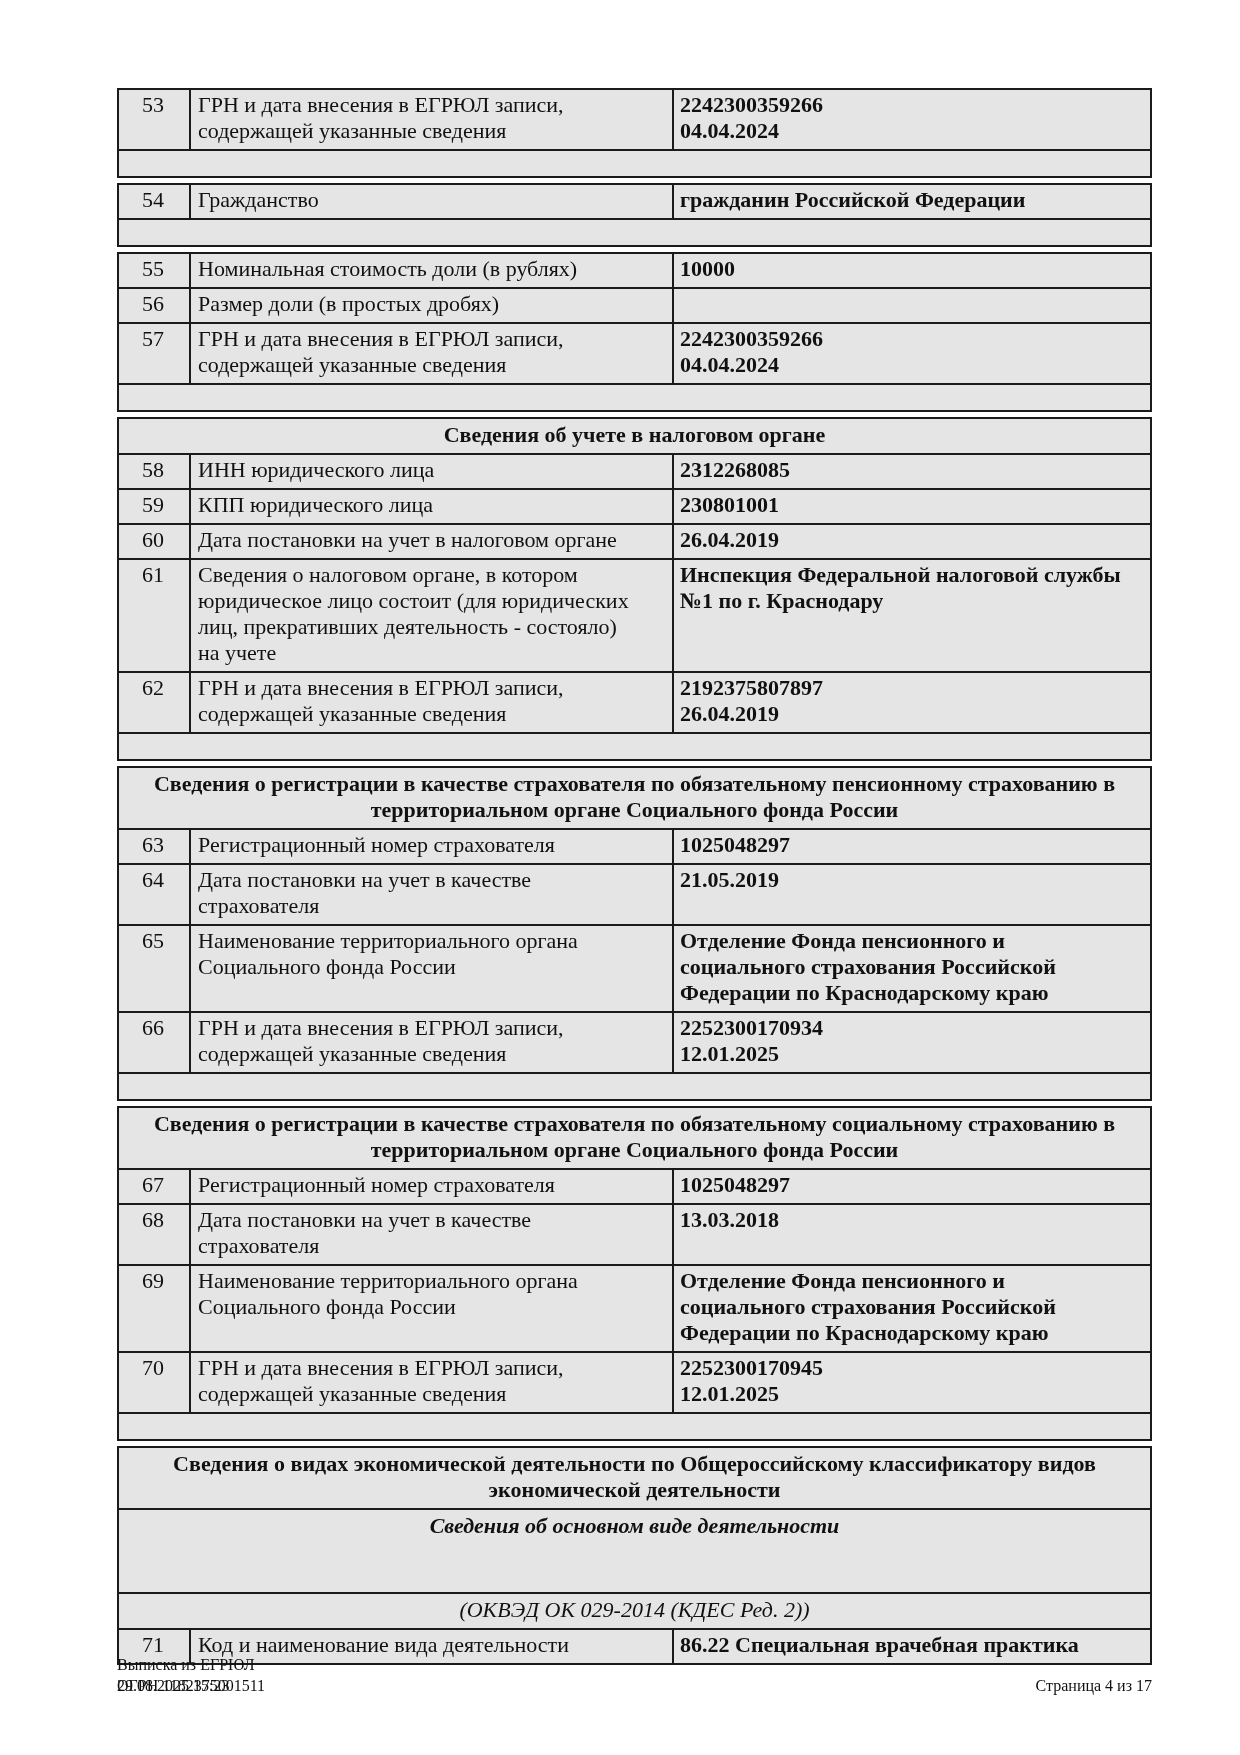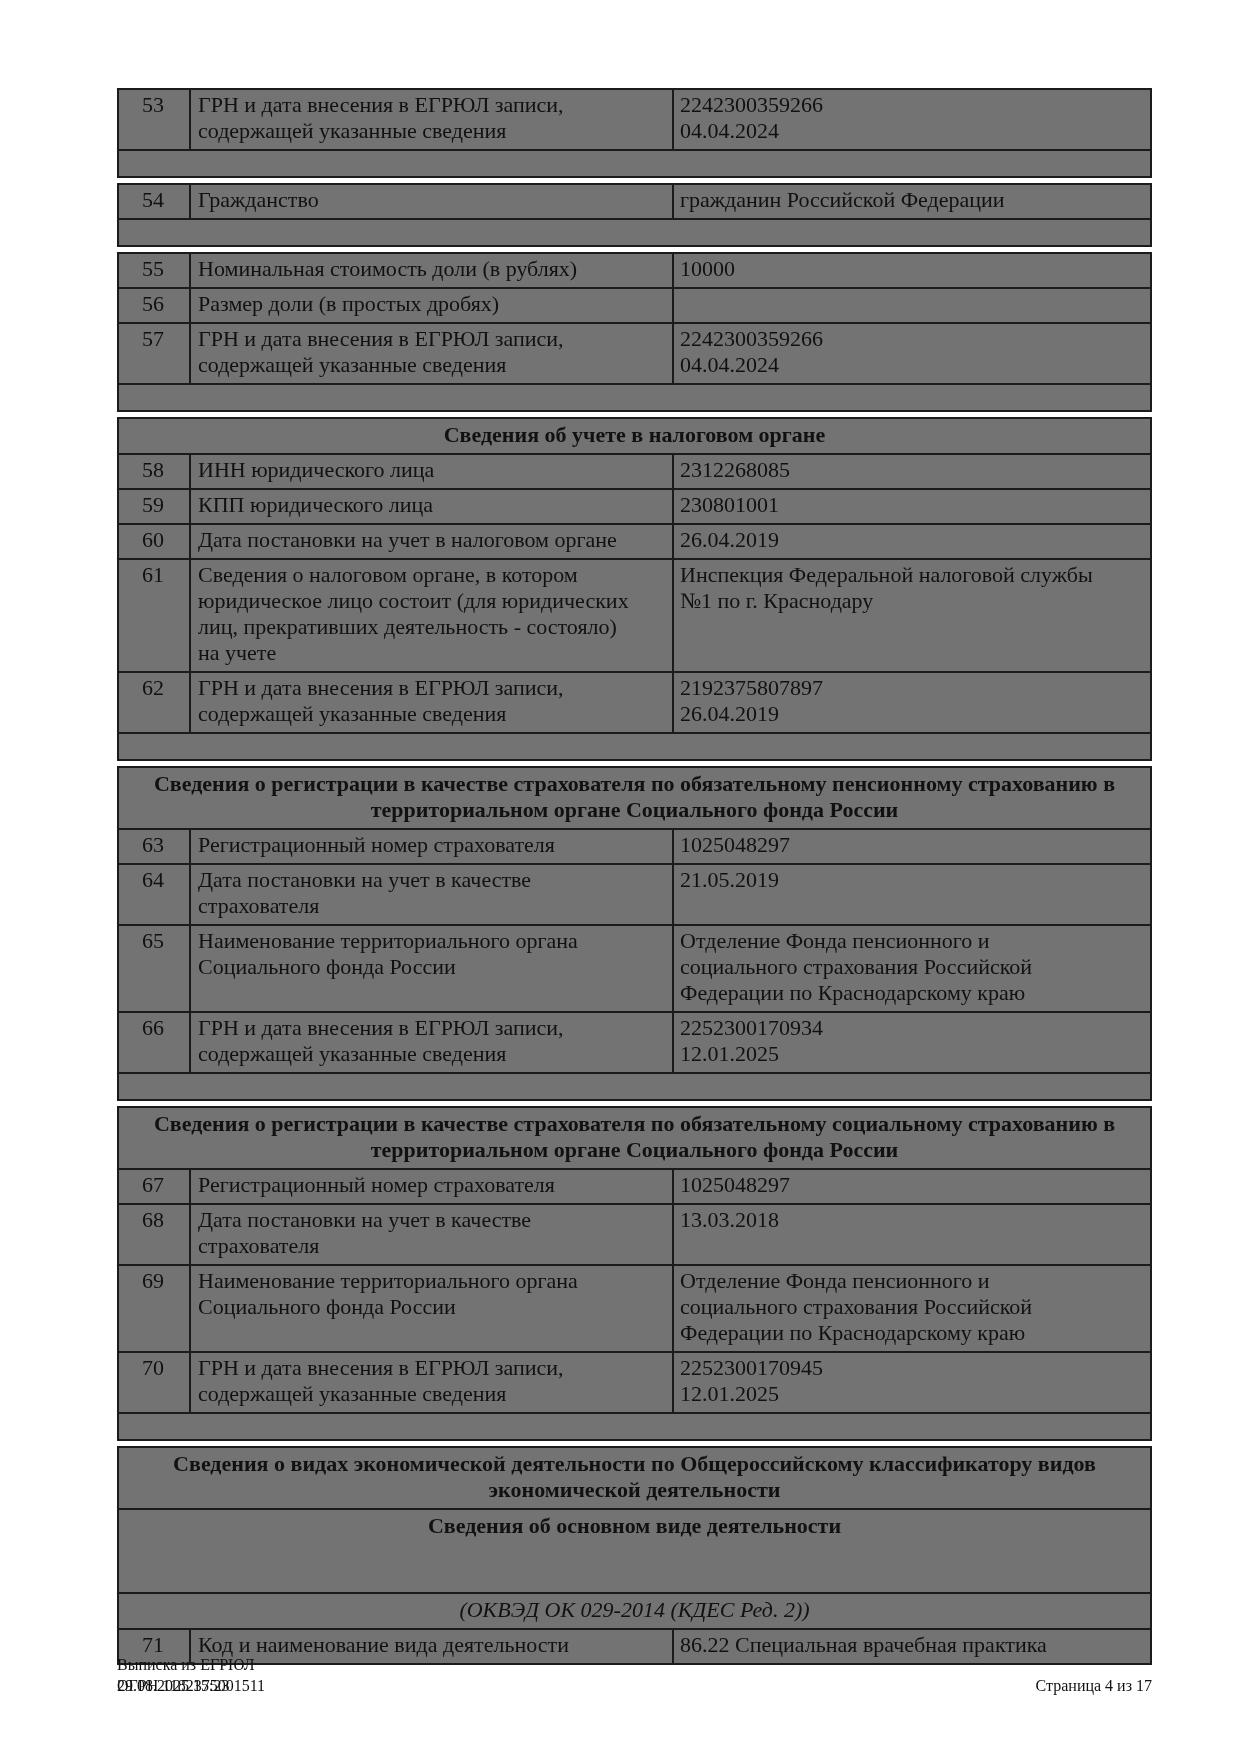--- a/index.html
+++ b/index.html
@@ -16,51 +16,52 @@
   }
   .doc-table {
     position: absolute;
     left: 117px;
     top: 88px;
     width: 1035px;
   }
   .table-block {
     border: 2px solid #1b1b1b;
     margin-bottom: 5px;
-    background: #737373;
+    background: #e5e5e5;
   }
   .row { display: flex; border-top: 2px solid #1b1b1b; }
   .row:first-child { border-top: none; }
   .cell { vertical-align: top; }
   .cell.num {
     width: 72px;
     flex: 0 0 72px;
     border-right: 2px solid #1b1b1b;
     text-align: center;
     padding: 2px 2px 5px 0;
   }
   .cell.label {
     width: 483px;
     flex: 0 0 483px;
     border-right: 2px solid #1b1b1b;
     padding: 2px 34px 5px 7px;
   }
   .cell.value {
     flex: 1 1 auto;
     padding: 2px 5px 5px 6px;
+    font-weight: bold;
   }
   .row.spacer { height: 27px; }
   .row.section {
     display: block;
     text-align: center;
     font-weight: bold;
     padding: 3px 10px 5px;
   }
   .section-inner { max-width: 1002px; margin: 0 auto; }
-  .row.section.bi { }
+  .row.section.bi { font-style: italic; }
   .row.section.it { font-weight: normal; font-style: italic; margin-top: 48px; }
   .page-footer {
     position: absolute;
     left: 117px;
     top: 1654px;
     width: 1035px;
     font-size: 16px;
     line-height: 21px;
   }
   .footer-left { position: absolute; left: 0; top: 0; }

